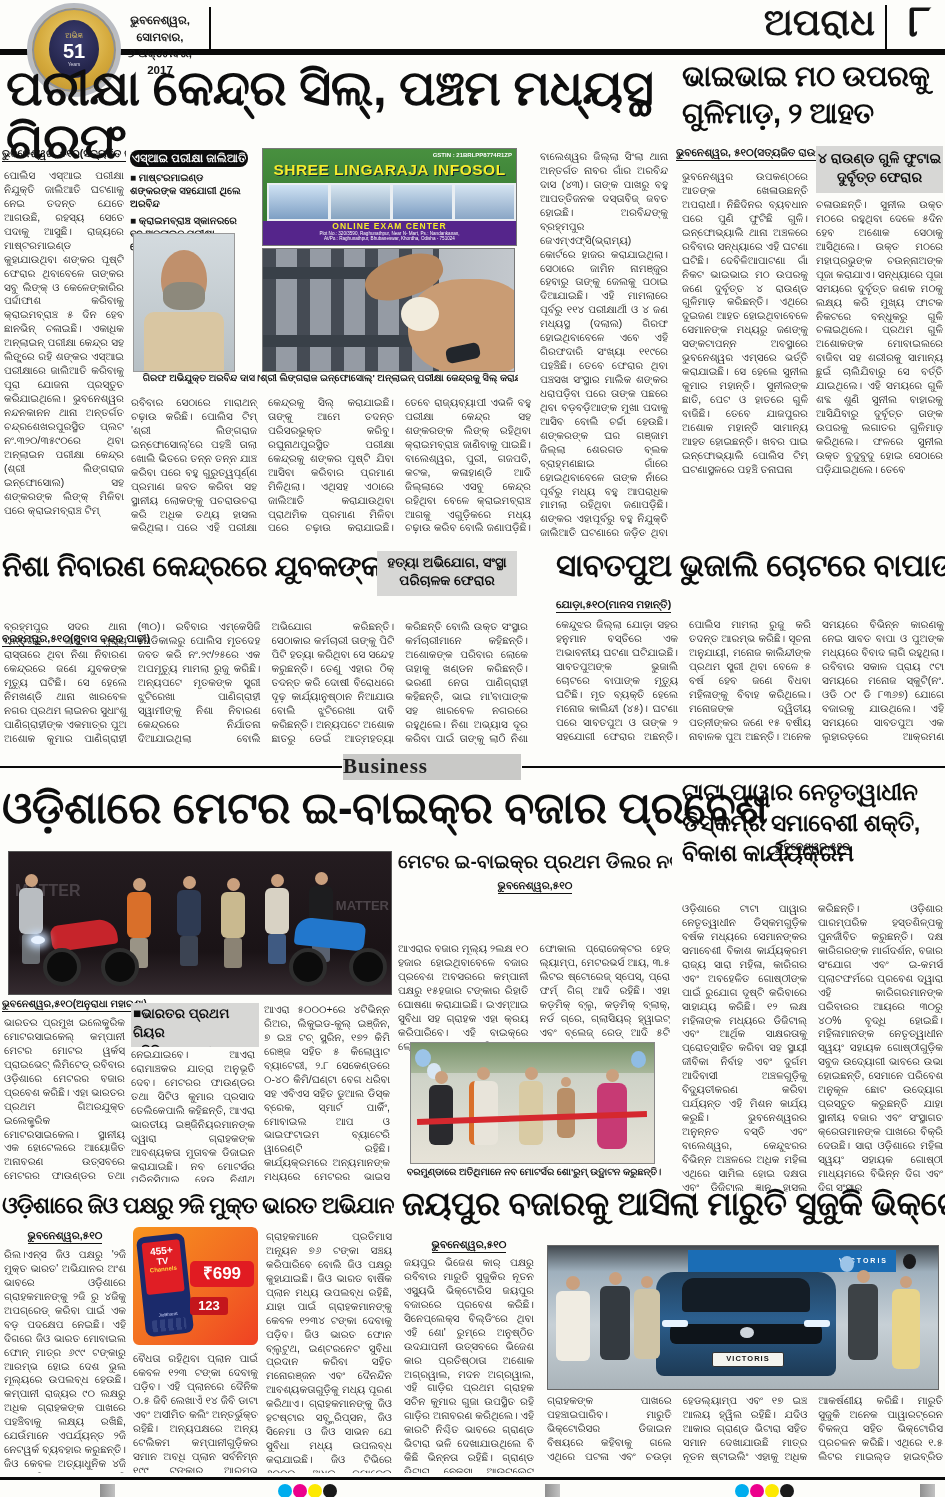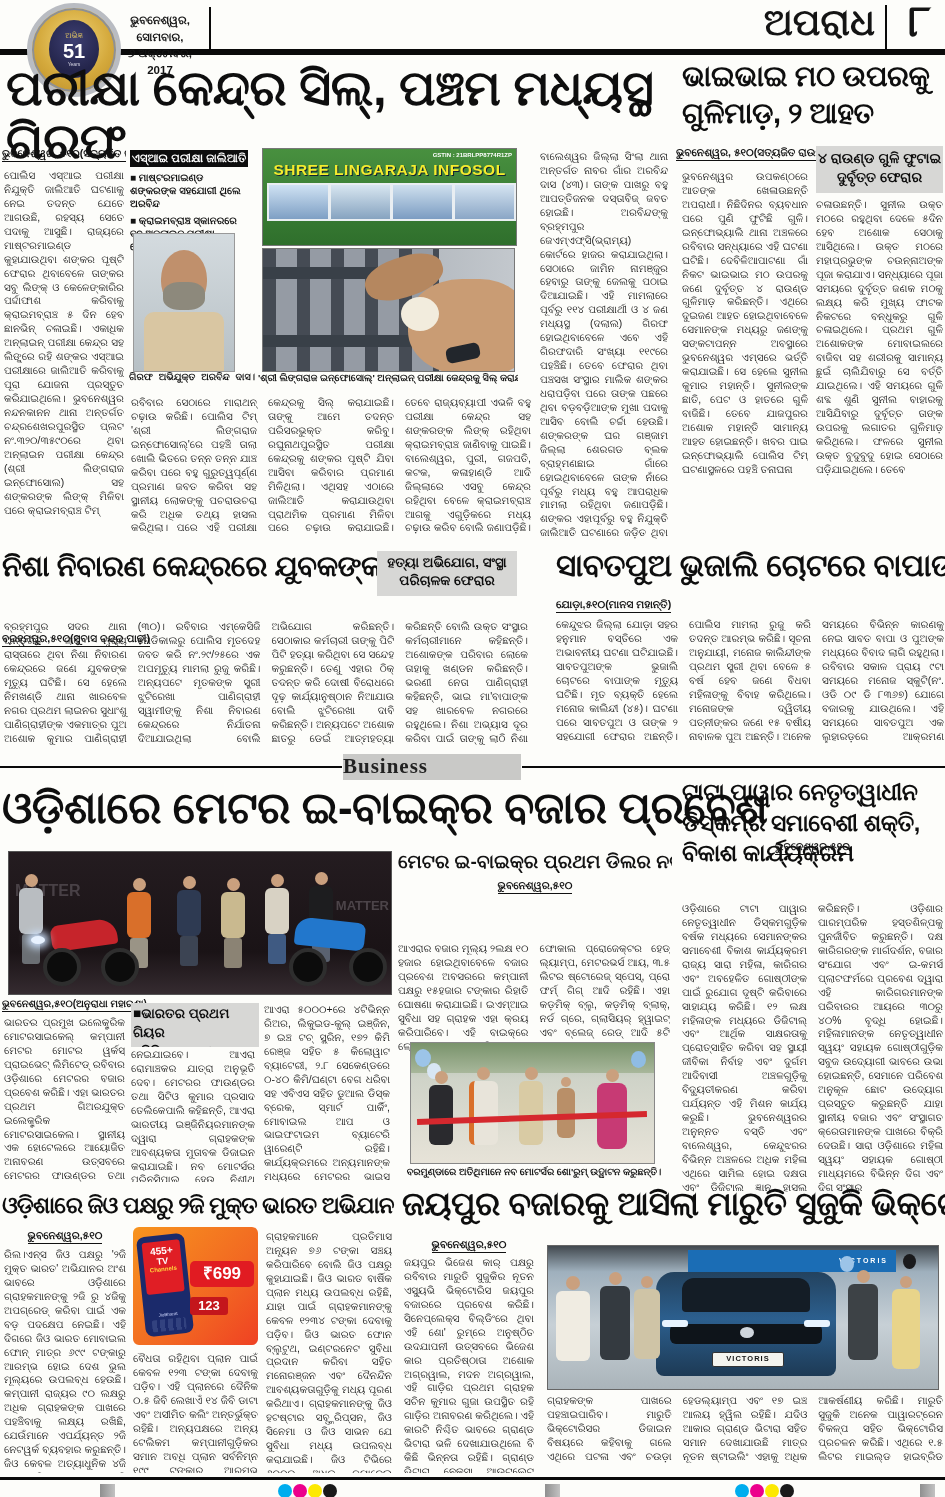--- a/index.html
+++ b/index.html
@@ -69,40 +69,45 @@
   <div class="abs" style="right:70px;top:2px;font-size:37px;font-weight:800;letter-spacing:0;">ଅପରାଧ</div>
   <div class="abs vrule" style="right:58px;top:5px;width:2.5px;height:44px;"></div>
   <div class="abs" style="right:14px;top:-4px;font-size:44px;font-weight:700;">୮</div>
 
   <div class="abs headline" style="left:6px;top:62px;width:670px;font-size:49px;">ପରୀକ୍ଷା କେନ୍ଦ୍ର ସିଲ୍, ପଞ୍ଚମ ମଧ୍ୟସ୍ଥ ଗିରଫ</div>
 
   <div class="abs dateline" style="left:2px;top:147px;width:124px;"><span>ଭୁବନେଶ୍ୱର, ୫୧୦(ସତ୍ୟଜିତ ରାଉତ)</span></div>
   <div class="abs body-text" style="left:4px;top:169px;width:120px;height:374px;">ପୋଲିସ ଏସ୍ଆଇ ପରୀକ୍ଷା ନିଯୁକ୍ତି ଜାଲିଆତି ଘଟଣାକୁ ନେଇ ତଦନ୍ତ ଯେତେ ଆଗଉଛି, ରହସ୍ୟ ସେତେ ପଦାକୁ ଆସୁଛି। ରାଜ୍ୟରେ ମାଷ୍ଟରମାଇଣ୍ଡ କୁହାଯାଉଥିବା ଶଙ୍କର ପୃଷ୍ଟି ଫେରାର ଥିବାବେଳେ ତାଙ୍କର ସବୁ ଲିଙ୍କ୍ ଓ କେଳେଙ୍କାରିର ପର୍ଦ୍ଦାଫାଶ କରିବାକୁ କ୍ରାଇମବ୍ରାଞ୍ଚ ୫ ଦିନ ହେବ ଛାନଭିନ୍ ଚଳାଇଛି। ଏକାଧିକ ଅନ୍ଲାଇନ୍ ପରୀକ୍ଷା କେନ୍ଦ୍ର ସହ ଲିଙ୍କ୍ରେ ରହି ଶଙ୍କର ଏସ୍ଆଇ ପରୀକ୍ଷାରେ ଜାଲିଆତି କରିବାକୁ ପୂରା ଯୋଜନା ପ୍ରସ୍ତୁତ କରିଯାଇଥିଲେ। ଭୁବନେଶ୍ୱର ନନ୍ଦନକାନନ ଥାନା ଅନ୍ତର୍ଗତ ଚନ୍ଦ୍ରଶେଖରପୁରସ୍ଥିତ ପ୍ଲଟ ନଂ.୩୨୦/୩୫୯୦ରେ ଥିବା ଅନ୍ଲାଇନ ପରୀକ୍ଷା କେନ୍ଦ୍ର (ଶ୍ରୀ ଲିଙ୍ଗରାଜ ଇନ୍ଫୋସୋଲ) ସହ ଶଙ୍କରଙ୍କ ଲିଙ୍କ୍ ମିଳିବା ପରେ କ୍ରାଇମବ୍ରାଞ୍ଚ ଟିମ୍</div>
 
   <div class="abs" style="left:130px;top:150px;width:118px;height:75px;">
-    <div style="background:#0d0d0d;color:#fff;font-weight:800;font-size:11.5px;text-align:center;padding:2px 0;white-space:nowrap;overflow:hidden;">ଏସ୍ଆଇ ପରୀକ୍ଷା ଜାଲିଆତି</div>
+    <div style="background:#0d0d0d;color:#fff;font-weight:800;font-size:11.5px;text-align:center;padding:2px 0;white-space:nowrap;overflow:hidden;border-radius:8px;">ଏସ୍ଆଇ ପରୀକ୍ଷା ଜାଲିଆତି</div>
     <div style="font-size:10px;font-weight:bold;line-height:1.3;margin-top:4px;">■ <span>ମାଷ୍ଟରମାଇଣ୍ଡ ଶଙ୍କରଙ୍କ ସହଯୋଗୀ ଥିଲେ ଅରବିନ୍ଦ</span></div>
     <div style="font-size:10px;font-weight:bold;line-height:1.3;margin-top:4px;">■ <span>କ୍ରାଇମବ୍ରାଞ୍ଚ ସ୍କାନରରେ ବହୁ ଅନ୍ଲାଇନ୍ ପରୀକ୍ଷା ସେଣ୍ଟର</span></div>
   </div>
 
   <div class="photo ph-mug" style="left:133px;top:233px;width:100px;height:137px;border:1px solid #999;">
     <div style="position:absolute;left:27px;top:16px;width:46px;height:58px;border-radius:50% 50% 46% 46%;background:#c0906c;"></div>
     <div style="position:absolute;left:29px;top:48px;width:42px;height:28px;border-radius:40%;background:#8d897c;"></div>
     <div style="position:absolute;left:10px;top:78px;width:80px;height:60px;border-radius:10px 10px 0 0;background:#d9c6a2;"></div>
   </div>
-  <div class="abs caption" style="left:126px;top:372px;width:132px;font-family:Liberation Mono, monospace;">ଗିରଫ ଅଭିଯୁକ୍ତ ଅରବିନ୍ଦ ଦାସ।</div>
+  <div class="abs caption" style="left:135px;top:372px;width:132px;">ଗିରଫ ଅଭିଯୁକ୍ତ ଅରବିନ୍ଦ ଦାସ।</div>
 
   <div class="photo ph-sign" style="left:262px;top:148px;width:253px;height:96px;border:1px solid #777;">
     <div style="position:absolute;right:4px;top:3px;font-size:6px;color:#fff;font-weight:bold;">GSTIN : 21BRLPP8774R1ZP</div>
     <div style="position:absolute;left:0;top:12px;width:100%;text-align:center;font-size:15.5px;font-weight:800;color:#f5ec2e;text-shadow:1px 1px 0 #123;letter-spacing:0.5px;white-space:nowrap;">SHREE LINGARAJA INFOSOL</div>
     <div style="position:absolute;left:4px;top:34px;width:245px;height:34px;background:#e9eef2;display:flex;gap:3px;padding:2px;">
       <div style="flex:1;background:linear-gradient(180deg,#cfe2f3,#7e9fc4);"></div>
       <div style="flex:1;background:linear-gradient(180deg,#d8e6f0,#86a3c0);"></div>
       <div style="flex:1;background:linear-gradient(180deg,#cfe0ee,#7b9cc2);"></div>
       <div style="flex:1;background:linear-gradient(180deg,#d5e4f1,#8aa6c6);"></div>
+    </div>
+    <div style="position:absolute;left:0;bottom:0;width:100%;height:24px;background:#55258b;text-align:center;">
+      <div style="font-size:8.5px;font-weight:800;color:#f5ec2e;letter-spacing:1px;">ONLINE EXAM CENTER</div>
+      <div style="font-size:4.6px;color:#fff;white-space:nowrap;">Plot No.: 320/3590, Raghunathpur, Near N- Mart, Ps.: Nandankanan,</div>
+      <div style="font-size:4.6px;color:#fff;white-space:nowrap;">At/Po.: Raghunathpur, Bhubaneswar, Khordha, Odisha - 751024</div>
     </div>
   </div>
 
   <div class="photo ph-gate" style="left:262px;top:248px;width:251px;height:122px;border:1px solid #777;">
     <div style="position:absolute;left:0;top:0;width:70%;height:100%;background:repeating-linear-gradient(90deg,#454b54 0 13px,#959ba4 13px 34px);"></div>
     <div style="position:absolute;left:0;top:18px;width:70%;height:12px;background:#394048;"></div>
     <div style="position:absolute;left:0;bottom:24px;width:70%;height:12px;background:#394048;"></div>
     <div style="position:absolute;right:-14px;top:30px;width:120px;height:95px;border-radius:45% 40% 30% 45%;background:#c99c74;"></div>
     <div style="position:absolute;right:70px;top:8px;width:80px;height:40px;border-radius:45%;background:#b5875f;transform:rotate(-18deg);"></div>
     <div style="position:absolute;left:138px;top:48px;width:38px;height:34px;border-radius:50%;background:#f2ecdd;"></div>

